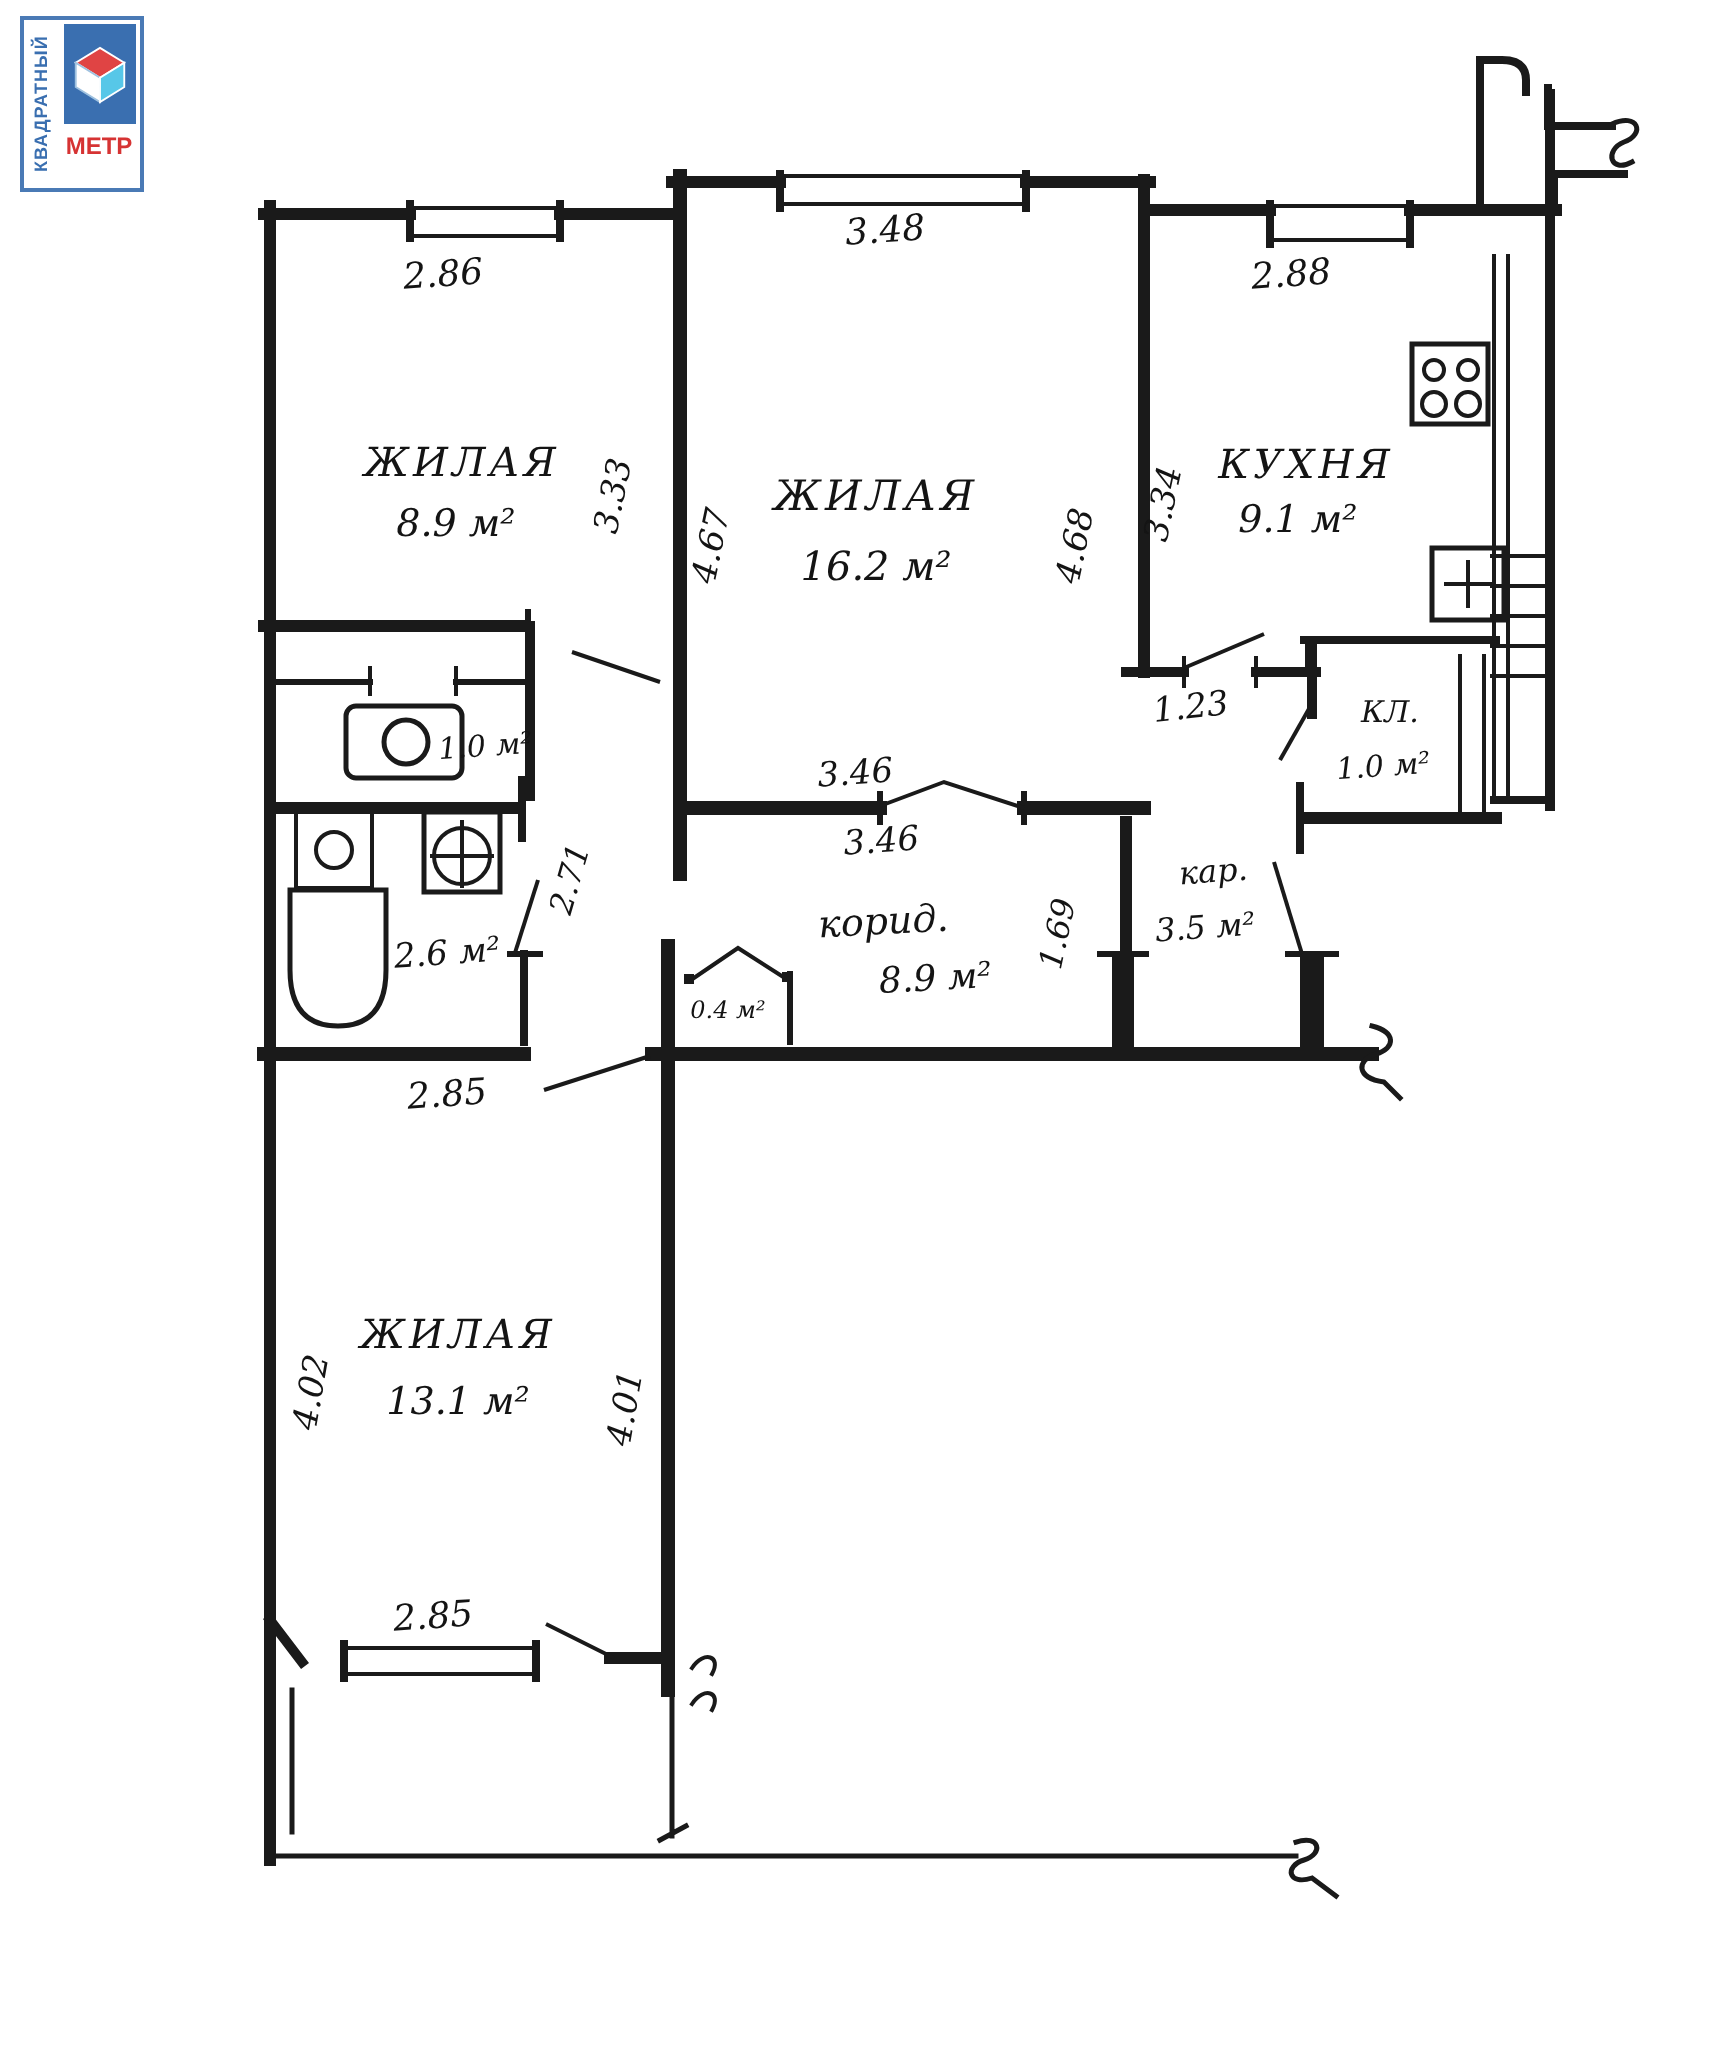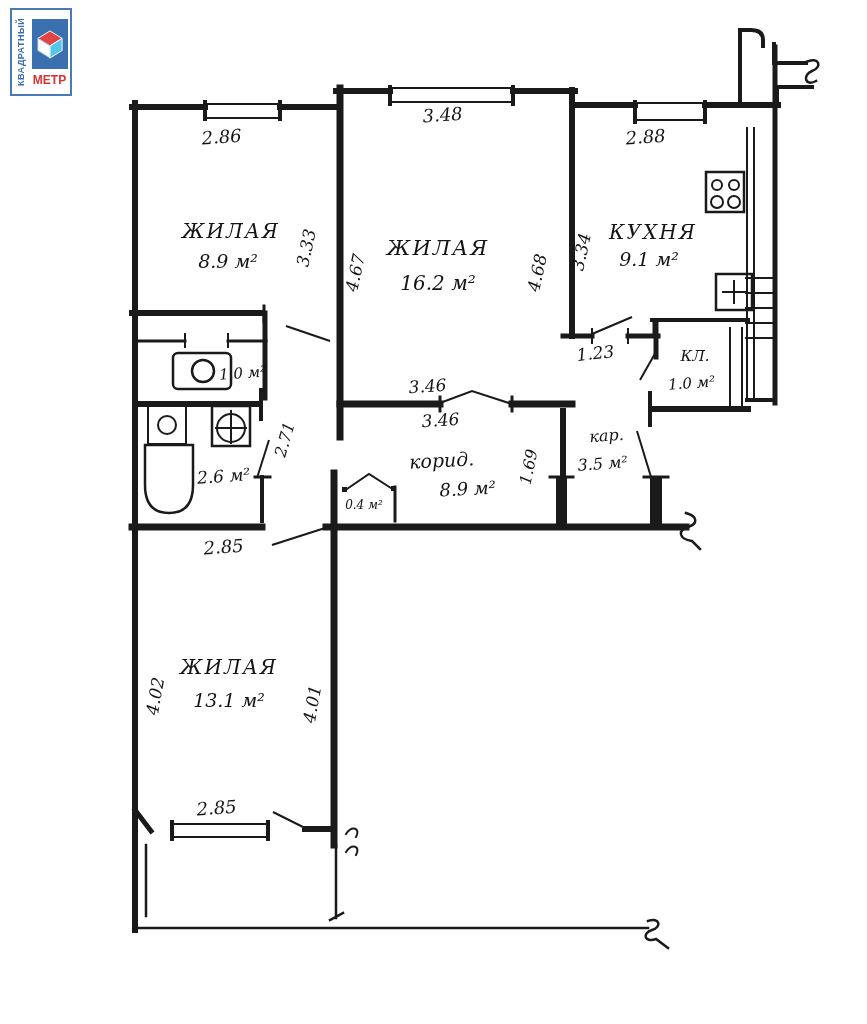--- a/index.html
+++ b/index.html
@@ -25,21 +25,20 @@
     writing-mode:vertical-rl;
     transform:rotate(180deg);
     font-family:"Liberation Sans", sans-serif;
     font-weight:bold;font-size:9px;letter-spacing:0.5px;
     color:#3a6fb0;
     text-align:center;
   }
   .logo-right{
     flex:1;display:flex;flex-direction:column;align-items:center;
     padding-top:2px;
-    justify-content:center;
   }
   .logo-cube-box{
     width:36px;height:50px;
     background:#3a6fb0;
     display:flex;align-items:center;justify-content:center;
   }
   .logo-metr{
     font-family:"Liberation Sans", sans-serif;
     font-weight:bold;font-size:12px;
     color:#d63333;margin-top:4px;

